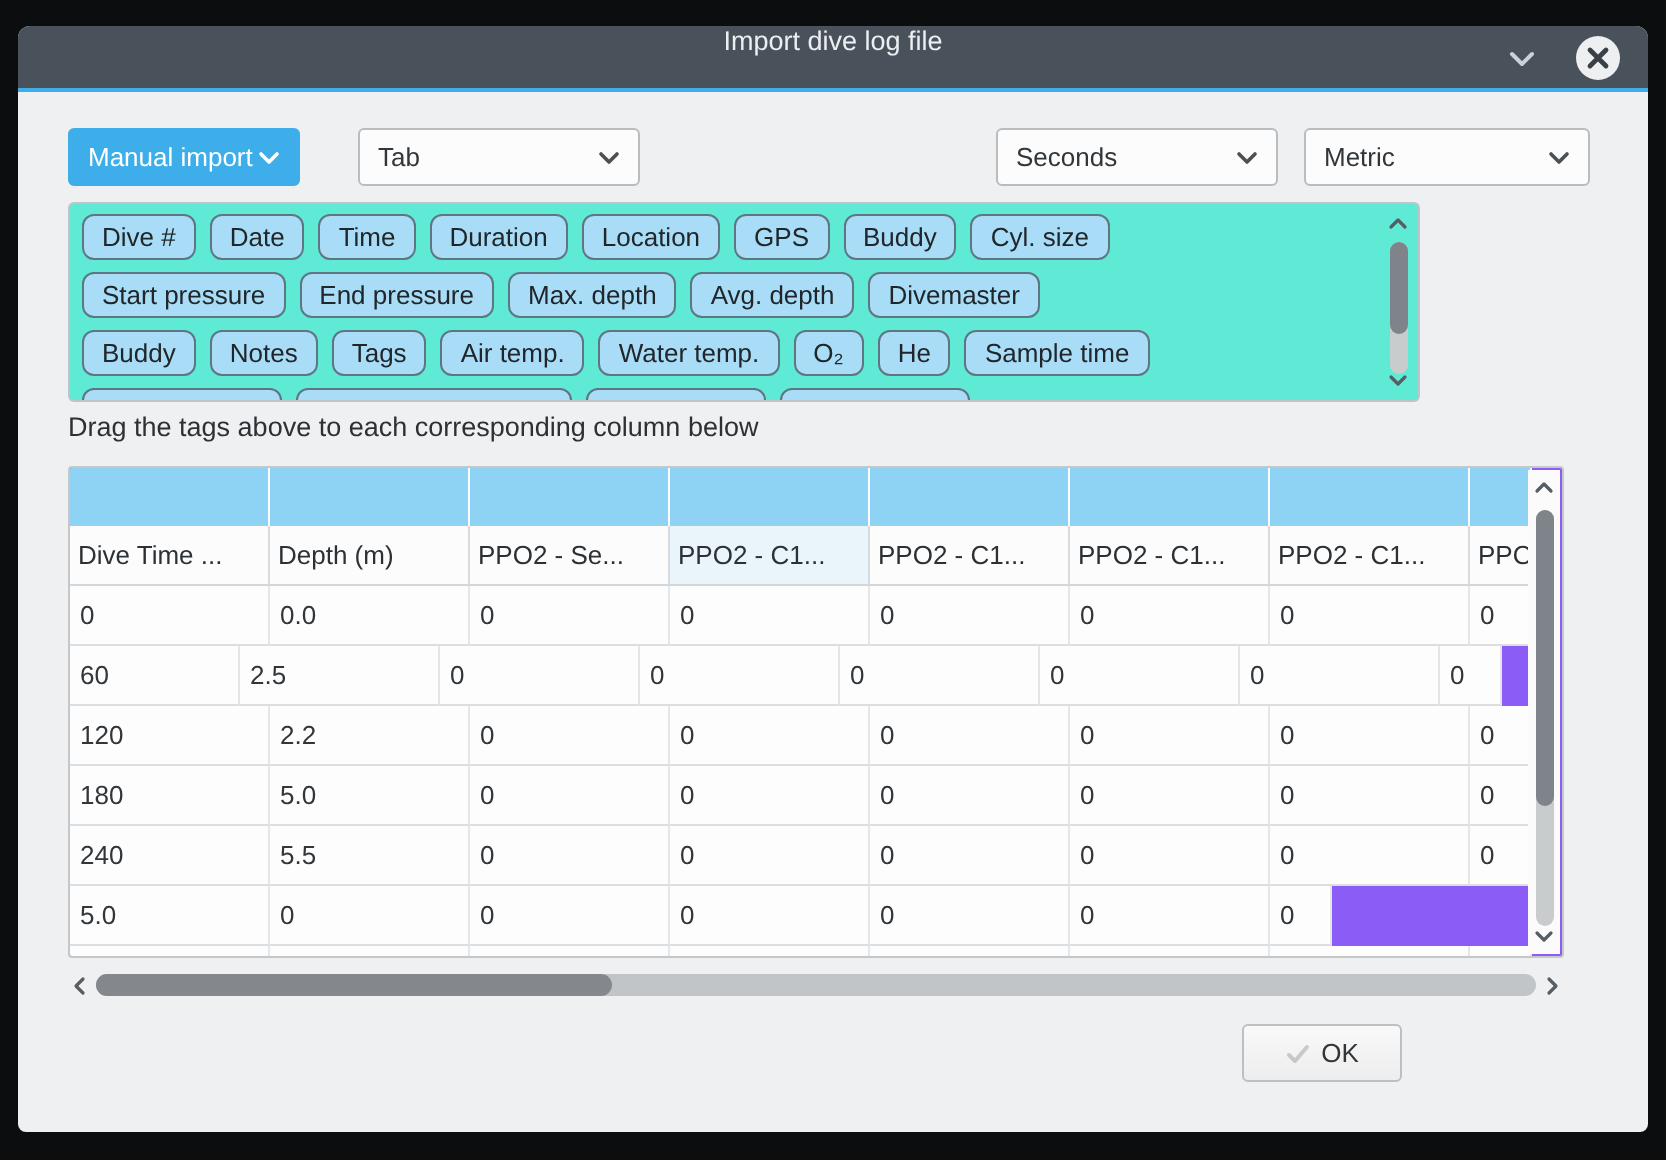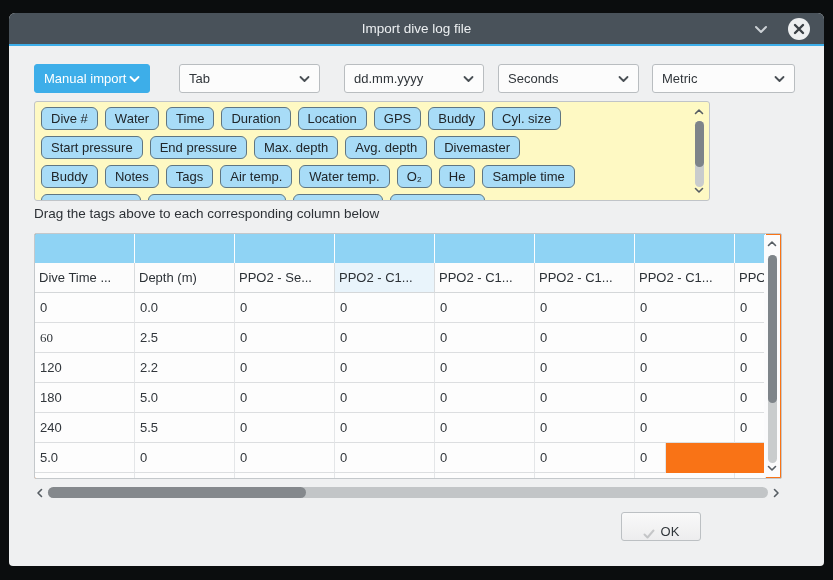--- a/index.html
+++ b/index.html
@@ -1,62 +1,62 @@
 <!DOCTYPE html>
 <html><head>
 <meta charset="utf-8">
 <style>
   html,body{margin:0;padding:0;}
   body{width:833px;height:580px;background:#0b0d0e;font-family:"Liberation Sans","DejaVu Sans",sans-serif;position:relative;overflow:hidden;}
   .window{position:absolute;left:9px;top:13px;width:815px;height:553px;background:#eff0f1;border-radius:6px 6px 4px 4px;overflow:hidden;}
   
-  .titlebar{position:absolute;left:0;top:0;right:0;height:31px;background:#49525a;display:flex;align-items:center;justify-content:center;}
+  .titlebar{position:absolute;left:0;top:0;right:0;height:31px;background:#49525a;display:flex;align-items:flex-start;justify-content:center;}
   .title{color:#eceff1;font-size:13.5px;}
   .shade-btn{position:absolute;right:52px;top:7px;width:22px;height:18px;background:none;border:none;padding:0;cursor:pointer;display:flex;align-items:center;justify-content:center;}
   .close-btn{position:absolute;right:14px;top:5px;width:22px;height:22px;border-radius:50%;background:#edeff0;border:none;padding:0;cursor:pointer;display:flex;align-items:center;justify-content:center;}
   .accent-line{position:absolute;left:0;top:31px;right:0;height:2px;background:#3daee9;}
   
   .combo{position:absolute;top:51px;height:29px;background:#fcfcfc;border:1px solid #b9bdc0;border-radius:3px;display:flex;align-items:center;padding:0 9px;font-size:13px;color:#31363b;box-sizing:border-box;cursor:pointer;}
   .combo .chev{margin-left:auto;display:flex;align-items:center;}
   .combo.primary{background:#3daee9;border-color:#3daee9;color:#ffffff;}
   .combo.c0{left:25px;width:116px;}
   .combo.c1{left:170px;width:141px;}
   .combo.c2{left:335px;width:140px;}
   .combo.c3{left:489px;width:141px;}
   .combo.c4{left:643px;width:143px;}
   
-  .tags-panel{position:absolute;left:25px;top:88px;width:676px;height:100px;background:#fef9c3;border:1px solid #c0c4c8;border-radius:3px;box-sizing:border-box;overflow:hidden;}
+  .tags-panel{position:absolute;left:25px;top:88px;width:676px;height:100px;background:#5eead4;border:1px solid #c0c4c8;border-radius:3px;box-sizing:border-box;overflow:hidden;}
   .tag-list{position:absolute;left:6px;top:5px;right:20px;}
   .tag-row{display:flex;margin-bottom:6px;}
   .tag{height:21px;line-height:21px;padding:0 9px;margin-right:7px;background:#a8dcf7;border:1px solid #5f7682;border-radius:6px;font-size:13px;color:#20262a;white-space:nowrap;cursor:grab;}
   .tags-vscroll{position:absolute;right:2px;top:2px;bottom:2px;width:16px;}
   .tags-vscroll .arrow{position:absolute;left:3px;width:10px;height:8px;color:#565d63;}
   .vtrack{position:absolute;left:4px;width:9px;border-radius:5px;background:#c9cccd;}
   .vthumb{position:absolute;left:4px;width:9px;border-radius:5px;background:#7e8489;}
   
   .instruction{position:absolute;left:25px;top:193px;font-size:13.5px;color:#2d3136;}
   
-  .table-frame{position:absolute;left:25px;top:220px;width:748px;height:246px;background:#f97316;border:1px solid #c4c8cb;border-radius:2px;box-sizing:border-box;overflow:hidden;}
+  .table-frame{position:absolute;left:25px;top:220px;width:748px;height:246px;background:#8b5cf6;border:1px solid #c4c8cb;border-radius:2px;box-sizing:border-box;overflow:hidden;}
   .band{position:absolute;left:0;top:0;width:731px;height:29px;display:flex;}
   .band-cell{height:29px;background:#8fd3f4;border-right:1px solid #fbfdfe;box-sizing:border-box;}
   .thead{position:absolute;left:0;top:29px;width:731px;height:30px;display:flex;}
   .th{height:30px;box-sizing:border-box;border-right:1px solid #d8dbdd;border-bottom:1px solid #d4d7d9;font-size:13px;color:#2c3136;padding:0 4px;display:flex;align-items:center;white-space:nowrap;overflow:hidden;background:#fcfcfc;}
   .th.hl{background:#e9f4fb;}
   .tbody{position:absolute;left:0;top:59px;width:731px;}
   .tr{display:flex;height:30px;}
   .td{height:30px;box-sizing:border-box;border-right:1px solid #e4e6e8;border-bottom:1px solid #dcdee0;font-size:13px;color:#31363b;padding:0 5px;display:flex;align-items:center;white-space:nowrap;overflow:hidden;background:#fdfdfd;}
   .table-vscroll{position:absolute;right:1px;top:1px;bottom:1px;width:16px;background:#fbfbfc;}
   .table-vscroll .arrow{position:absolute;left:3px;width:10px;height:8px;color:#565d63;}
   
   .hscroll{position:absolute;left:25px;top:472px;width:748px;height:15px;}
   .hscroll .arrow{position:absolute;top:3px;width:8px;height:10px;color:#565d63;}
   .htrack{position:absolute;left:14px;right:14px;top:2px;height:11px;border-radius:6px;background:#c2c5c7;}
   .hthumb{position:absolute;left:14px;top:2px;width:258px;height:11px;border-radius:6px;background:#84888c;}
   
-  .btn{position:absolute;top:499px;height:29px;background:linear-gradient(#f9f9f9,#ededee);border:1px solid #bcc0c3;border-radius:3px;font-size:13px;color:#31363b;display:flex;align-items:flex-end;justify-content:center;box-sizing:border-box;cursor:pointer;font-family:inherit;}
+  .btn{position:absolute;top:499px;height:29px;background:linear-gradient(#f9f9f9,#ededee);border:1px solid #bcc0c3;border-radius:3px;font-size:13px;color:#31363b;display:flex;align-items:center;justify-content:center;box-sizing:border-box;cursor:pointer;font-family:inherit;}
   .btn .bicon{opacity:0.22;margin-right:6px;display:flex;align-items:center;}
   .btn.ok{left:612px;width:80px;}
   .btn.cancel{left:700px;width:85px;}
   svg{display:block;}
 </style>
 </head>
 <body>
 
 <div class="window">
 
@@ -88,28 +88,20 @@
     </span>
   </div>
   <div class="combo primary c0">
     <span>Manual import</span>
     <span class="chev">
       <svg width="11" height="8" viewBox="0 0 11 8">
           <polyline points="1.5,2 5.5,6 9.5,2" fill="none" stroke="#ffffff" stroke-width="1.8" stroke-linecap="round" stroke-linejoin="round"></polyline>
         </svg>
     </span>
   </div>
-  <div class="combo c2">
-    <span>dd.mm.yyyy</span>
-    <span class="chev">
-      <svg width="11" height="8" viewBox="0 0 11 8">
-          <polyline points="1.5,2 5.5,6 9.5,2" fill="none" stroke="#4a5055" stroke-width="1.8" stroke-linecap="round" stroke-linejoin="round"></polyline>
-        </svg>
-    </span>
-  </div>
   <div class="combo c3">
     <span>Seconds</span>
     <span class="chev">
       <svg width="11" height="8" viewBox="0 0 11 8">
           <polyline points="1.5,2 5.5,6 9.5,2" fill="none" stroke="#4a5055" stroke-width="1.8" stroke-linecap="round" stroke-linejoin="round"></polyline>
         </svg>
     </span>
   </div>
   <div class="combo c4">
     <span>Metric</span>
@@ -117,21 +109,21 @@
       <svg width="11" height="8" viewBox="0 0 11 8">
           <polyline points="1.5,2 5.5,6 9.5,2" fill="none" stroke="#4a5055" stroke-width="1.8" stroke-linecap="round" stroke-linejoin="round"></polyline>
         </svg>
     </span>
   </div>
 
   <div class="tags-panel">
     <div class="tag-list">
         <div class="tag-row">
           <div class="tag">Dive #</div>
-          <div class="tag">Water</div>
+          <div class="tag">Date</div>
           <div class="tag">Time</div>
           <div class="tag">Duration</div>
           <div class="tag">Location</div>
           <div class="tag">GPS</div>
           <div class="tag">Buddy</div>
           <div class="tag">Cyl. size</div>
         </div>
         <div class="tag-row">
           <div class="tag">Start pressure</div>
           <div class="tag">End pressure</div>
@@ -200,21 +192,21 @@
           <div class="td" style="width: 100px;">0</div>
           <div class="td" style="width: 100px;">0.0</div>
           <div class="td" style="width: 100px;">0</div>
           <div class="td" style="width: 100px;">0</div>
           <div class="td" style="width: 100px;">0</div>
           <div class="td" style="width: 100px;">0</div>
           <div class="td" style="width: 100px;">0</div>
           <div class="td" style="width: 31px;">0</div>
         </div>
         <div class="tr">
-          <div class="td" style="width: 100px; font-family: Liberation Serif, serif;">60</div>
+          <div class="td" style="width: 85px;">60</div>
           <div class="td" style="width: 100px;">2.5</div>
           <div class="td" style="width: 100px;">0</div>
           <div class="td" style="width: 100px;">0</div>
           <div class="td" style="width: 100px;">0</div>
           <div class="td" style="width: 100px;">0</div>
           <div class="td" style="width: 100px;">0</div>
           <div class="td" style="width: 31px;">0</div>
         </div>
         <div class="tr">
           <div class="td" style="width: 100px;">120</div>

